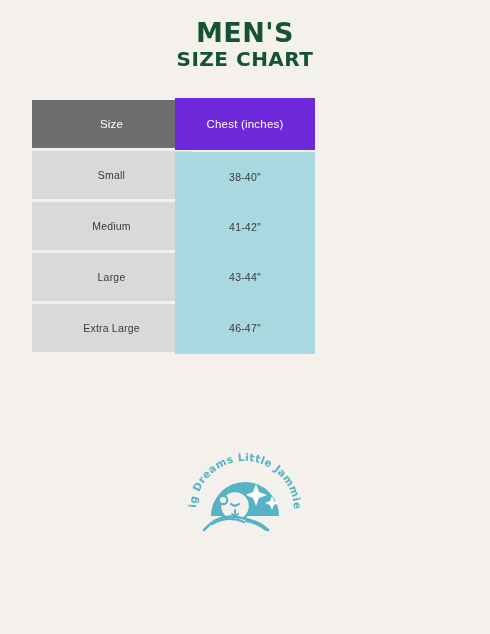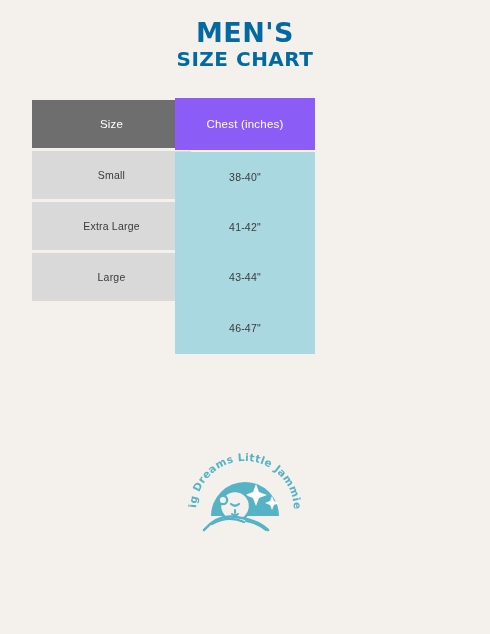--- a/index.html
+++ b/index.html
@@ -26,21 +26,21 @@
   .title-block {
     position: absolute;
     top: 18px;
     left: 0;
     width: 490px;
     text-align: center;
   }
   .title-line {
     font-family: "DejaVu Sans", sans-serif;
     font-weight: bold;
-    color: #0369a1;
+    color: #14532d;
     letter-spacing: 0.5px;
     line-height: 1.12;
   }
   .title-line-1 {
     font-size: 27px;
   }
   .title-line-2 {
     font-size: 20px;
   }
 
@@ -94,21 +94,21 @@
   }
   .gray .cell-body:last-child {
     margin-bottom: 0;
   }
 
   
   .teal {
     top: -2px;
   }
   .teal .cell-head {
-    background: #8b5cf6;
+    background: #6d28d9;
     height: 52px;
     margin-bottom: 2px;
   }
   .teal .cell-body {
     background: #a9d8e0;
     height: 50px;
   }
   .teal .cell-body:last-child {
     height: 52px;
   }
@@ -133,22 +133,23 @@
   <div class="title-block">
     <div class="title-line title-line-1">MEN'S</div>
     <div class="title-line title-line-2">SIZE CHART</div>
   </div>
 
   <div class="table-wrap">
 
     <div class="col col-size gray">
       <div class="cell cell-head">Size</div>
       <div class="cell cell-body">Small</div>
+      <div class="cell cell-body">Medium</div>
+      <div class="cell cell-body">Large</div>
       <div class="cell cell-body">Extra Large</div>
-      <div class="cell cell-body">Large</div>
     </div>
 
     <div class="col col-chest teal">
       <div class="cell cell-head">Chest (inches)</div>
       <div class="cell cell-body">38-40"</div>
       <div class="cell cell-body">41-42"</div>
       <div class="cell cell-body">43-44"</div>
       <div class="cell cell-body">46-47"</div>
     </div>
 

